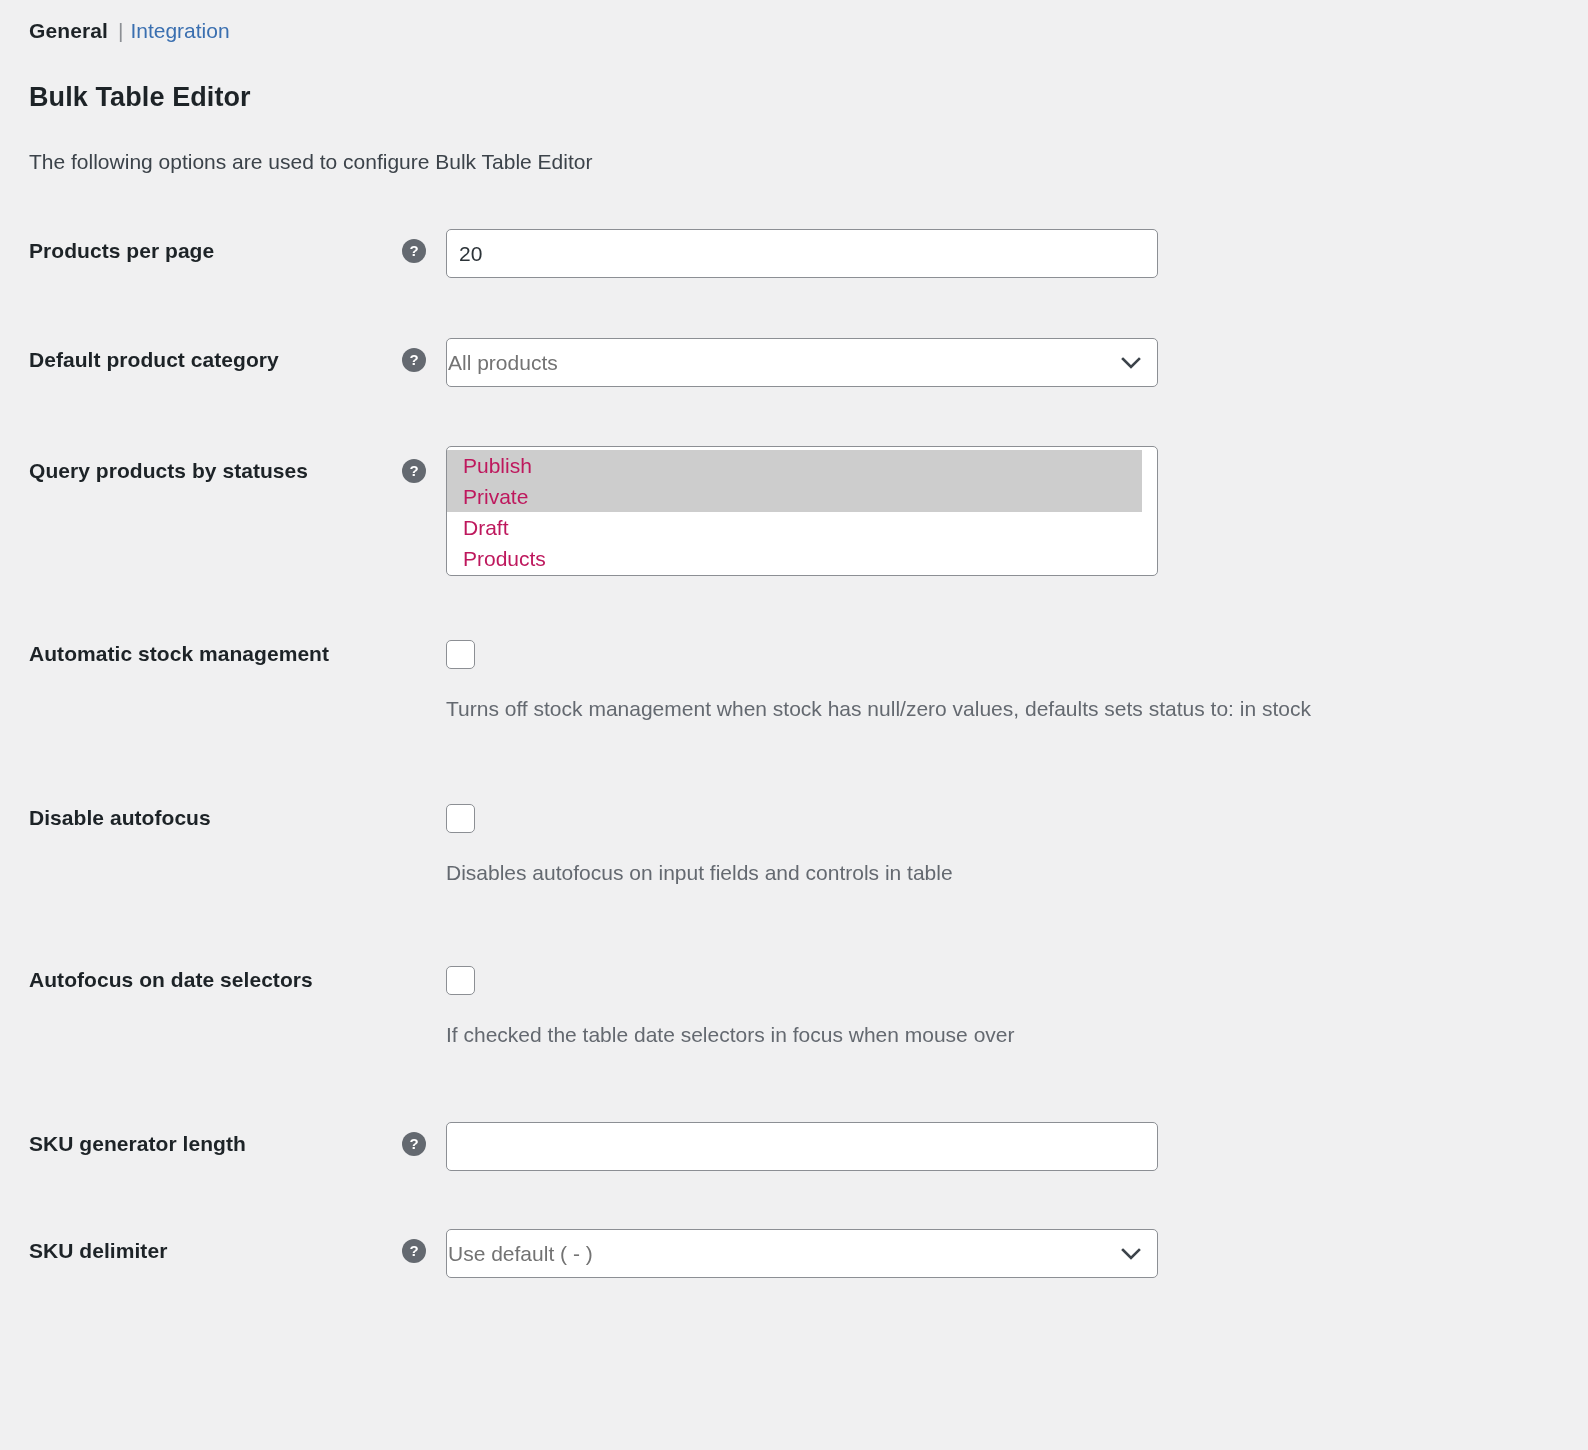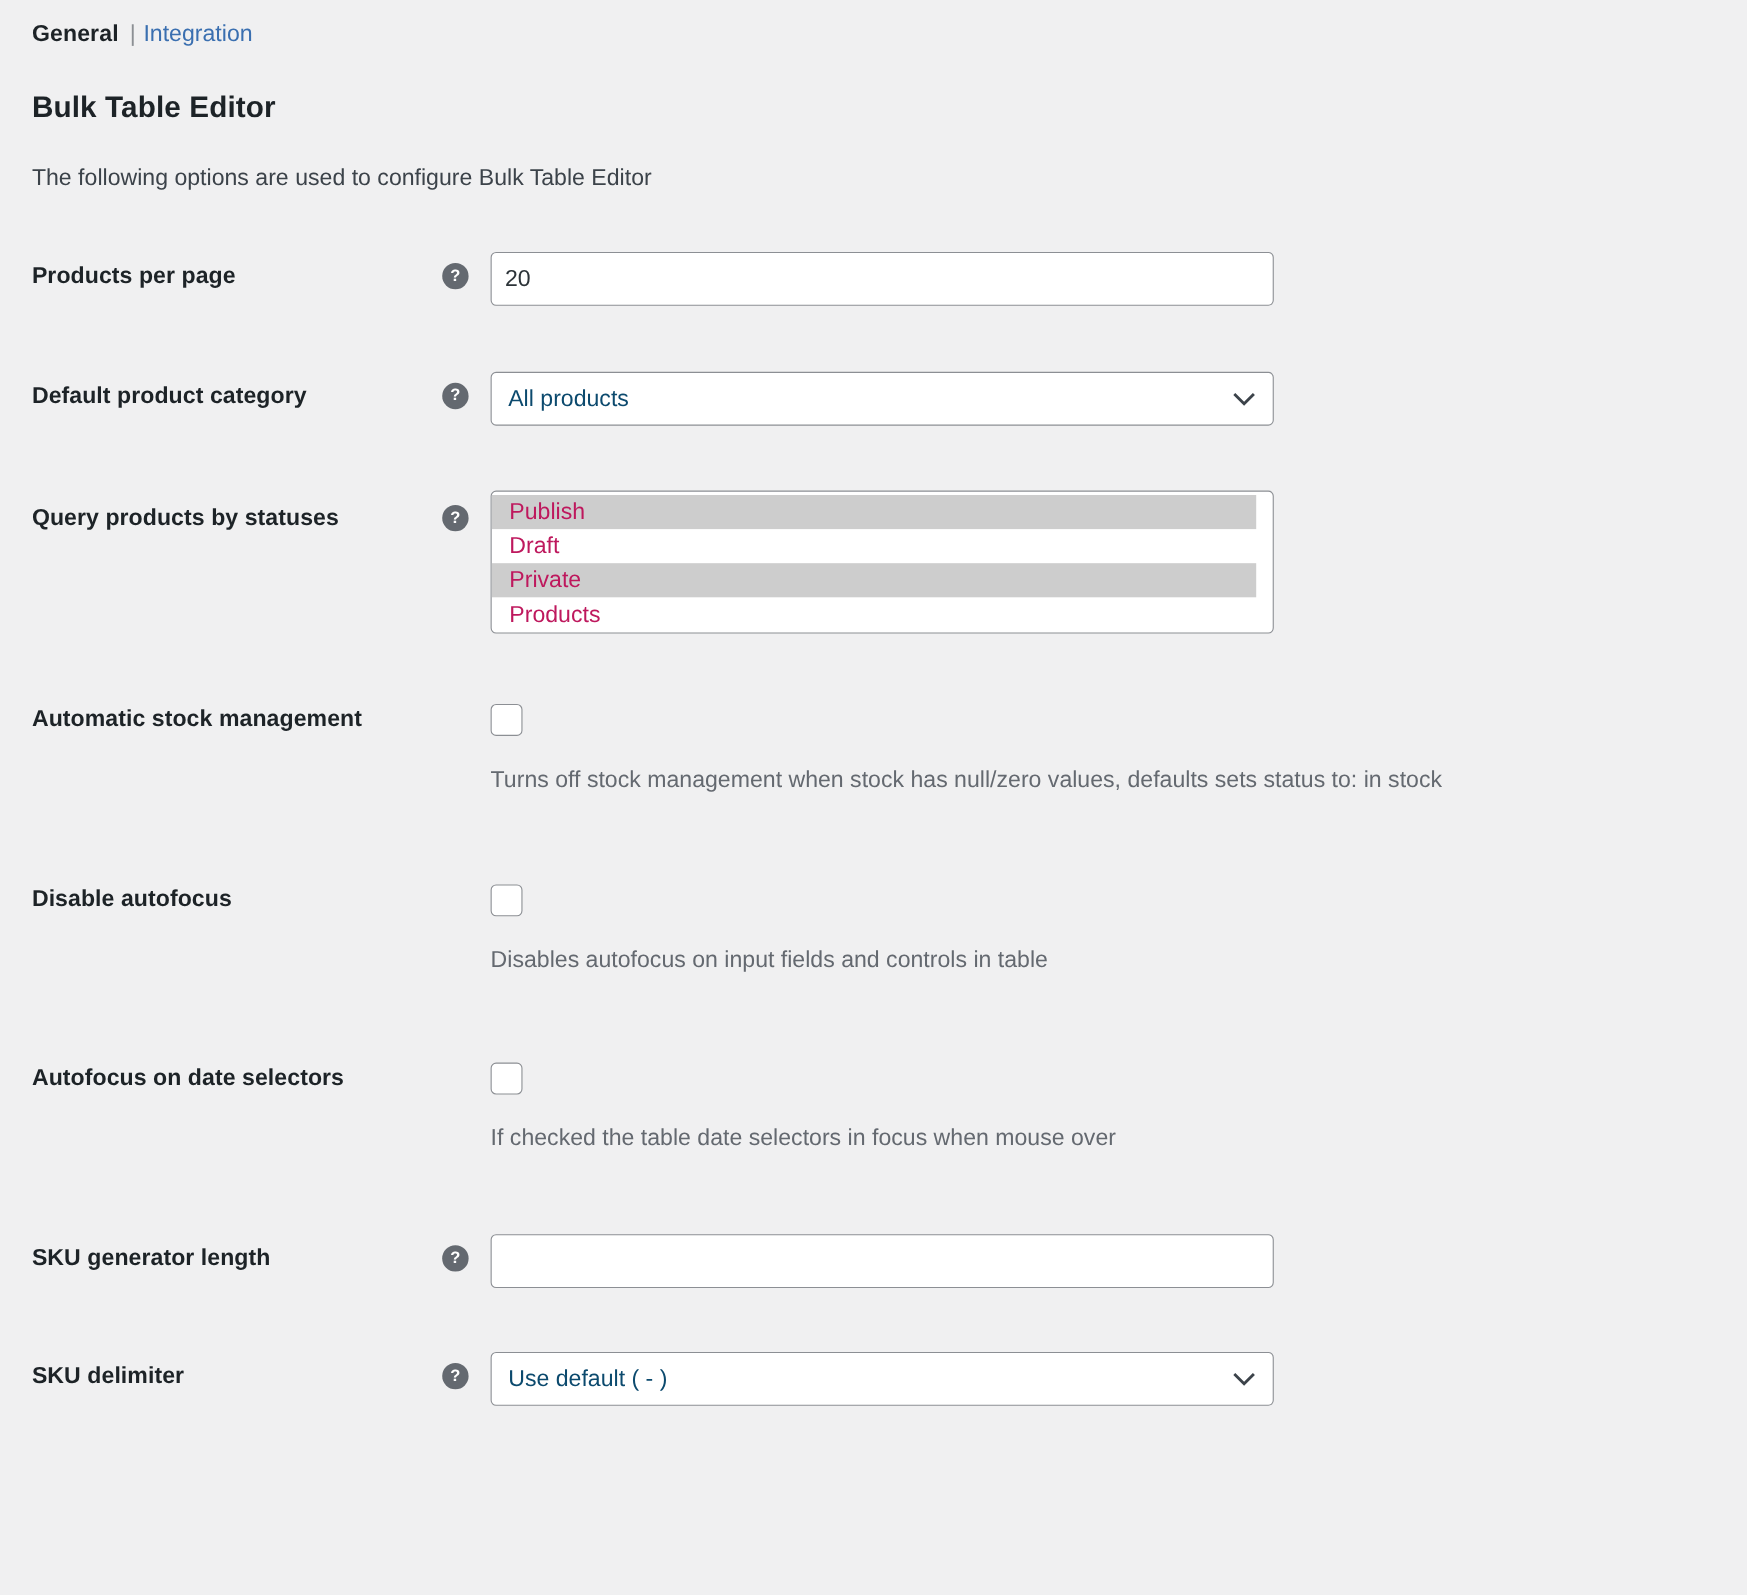--- a/index.html
+++ b/index.html
@@ -131,27 +131,27 @@
 
   .select-wrap {
     position: relative;
     width: 712px;
     height: 49px;
   }
   .select-box {
     box-sizing: border-box;
     width: 712px;
     height: 49px;
-    padding: 0 40px 0 15px;
+    padding: 0 40px 0 1px;
     border: 1px solid #8c8f94;
     border-radius: 5px;
     background: #ffffff;
     font-size: 21px;
     line-height: 47px;
-    color: #0c4a6e;
+    color: #737373;
     cursor: pointer;
     white-space: nowrap;
     overflow: hidden;
   }
   .chevron {
     position: absolute;
     right: 17px;
     top: 50%;
     transform: translateY(-50%);
     width: 20px;
@@ -263,22 +263,22 @@
         </div>
       </div>
     </div>
 
     <div class="row" style="top:455px;">
       <div class="row-label" style="top:0;">Query products by statuses</div>
       <div class="help-icon" style="left:402px; top:4px;">?</div>
       <div class="field" style="top:-9px;">
         <div class="multiselect">
           <div class="ms-option selected">Publish</div>
+          <div class="ms-option selected">Private</div>
           <div class="ms-option">Draft</div>
-          <div class="ms-option selected">Private</div>
           <div class="ms-option">Products</div>
         </div>
       </div>
     </div>
 
     <div class="row" style="top:638px;">
       <div class="row-label" style="top:0;">Automatic stock management</div>
       <div class="field" style="top:2px;">
         <span class="checkbox"></span>
       </div>

